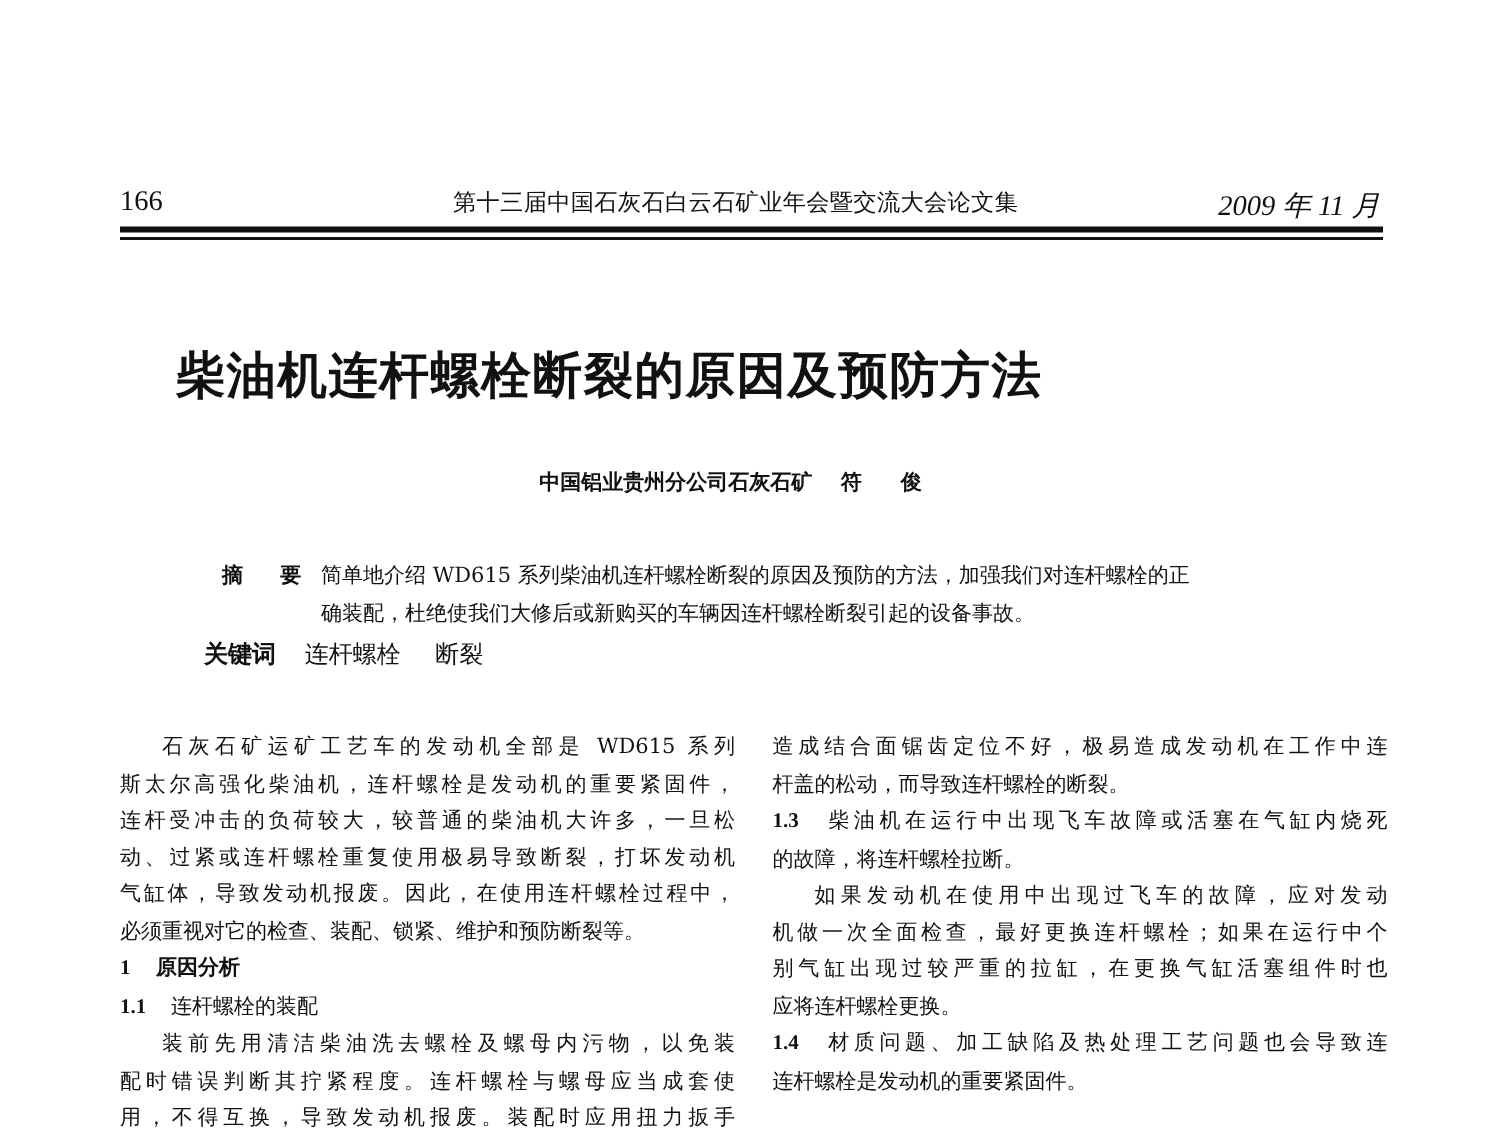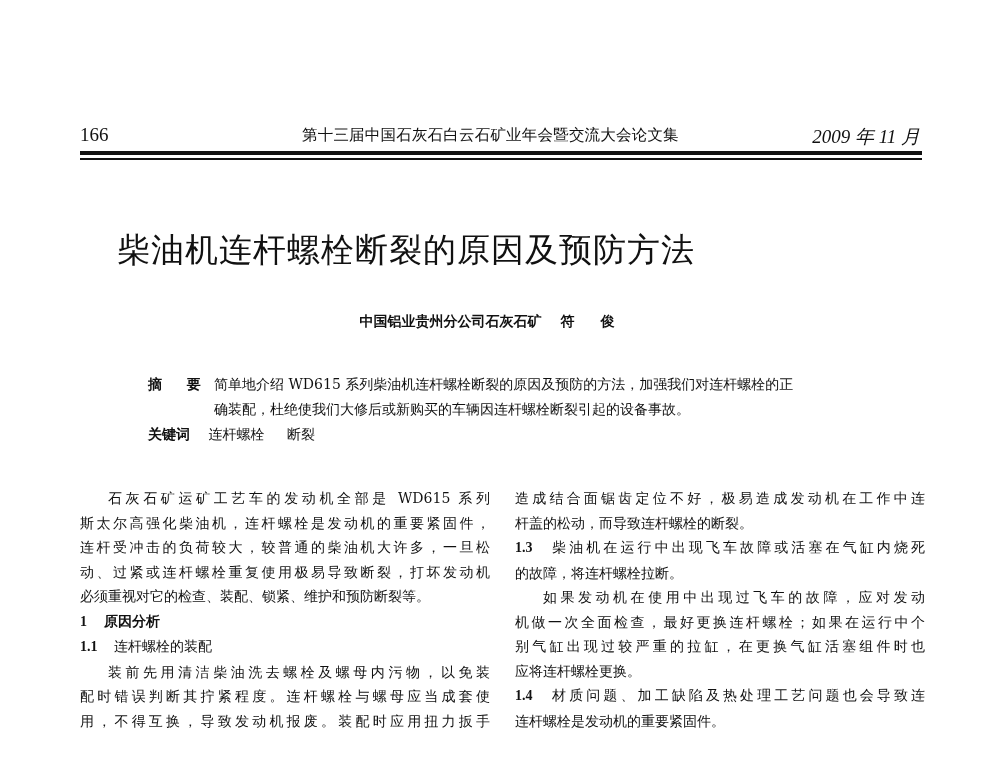--- a/index.html
+++ b/index.html
@@ -3,28 +3,28 @@
 <meta charset="utf-8">
 <style>
   html, body { margin: 0; padding: 0; background: #ffffff; }
   body { width: 1000px; height: 760px; overflow: hidden; position: relative; font-family: "DejaVu Serif", "Liberation Serif", serif; color: #111; }
   .header { position: absolute; left: 80px; top: 124px; width: 840px; height: 24px; }
   .header .pagenum { position: absolute; left: 0; top: 0; font-size: 19px; font-family: "Liberation Serif", serif; }
   .header .journal { position: absolute; left: 222px; top: 1px; font-size: 15.5px; letter-spacing: 0.2px; }
   .header .date { position: absolute; right: 0; top: 0; font-size: 19px; font-family: "Liberation Serif", serif; font-style: italic; }
   .rule-thick { position: absolute; left: 80px; top: 151px; width: 842px; height: 4px; background: #111; }
   .rule-thin { position: absolute; left: 80px; top: 158px; width: 842px; height: 1.5px; background: #111; }
-  .title { position: absolute; left: 0; top: 228px; width: 812px; text-align: center; font-size: 33px; font-weight: normal; letter-spacing: 1px; }
+  .title { position: absolute; left: 0; top: 228px; width: 812px; text-align: center; font-size: 33px; font-weight: bold; letter-spacing: 1px; }
   .affil { position: absolute; left: 0; top: 313px; width: 1000px; text-align: center; font-size: 14px; font-weight: bold; }
   .affil .author { margin-left: 14px; letter-spacing: 26px; }
   .abstract { position: absolute; left: 148px; top: 372px; width: 760px; font-size: 14px; line-height: 25px; }
   .abstract .label { position: absolute; left: 0; top: 0; font-weight: bold; letter-spacing: 10px; }
   .abstract .l1 { position: absolute; left: 66px; top: 0; white-space: nowrap; }
   .abstract .l2 { position: absolute; left: 66px; top: 25px; white-space: nowrap; }
-  .keywords { position: absolute; left: 148px; top: 426px; font-size: 14px; }
+  .keywords { position: absolute; left: 136px; top: 426px; font-size: 16px; }
   .keywords .label { font-weight: bold; margin-right: 14px; }
   .keywords .kw { margin-right: 18px; }
   .col { position: absolute; top: 486px; width: 410px; font-size: 14px; line-height: 24.5px; }
   .col.left { left: 80px; }
   .col.right { left: 515px; }
   .col p { margin: 0; text-align: justify; text-align-last: justify; }
   .col p.last { text-align-last: left; }
   .col p.indent { text-indent: 2em; }
   .col .h1 { font-weight: bold; }
   .col .sec-num { display: inline-block; width: 34px; font-family: "Liberation Serif", serif; font-weight: bold; }
@@ -58,20 +58,21 @@
   <span class="label">关键词</span>
   <span class="kw">连杆螺栓</span>
   <span class="kw">断裂</span>
 </div>
 
 <div class="col left">
   <p class="indent">石灰石矿运矿工艺车的发动机全部是 WD615 系列</p>
   <p>斯太尔高强化柴油机，连杆螺栓是发动机的重要紧固件，</p>
   <p>连杆受冲击的负荷较大，较普通的柴油机大许多，一旦松</p>
   <p>动、过紧或连杆螺栓重复使用极易导致断裂，打坏发动机</p>
+  <p>气缸体，导致发动机报废。因此，在使用连杆螺栓过程中，</p>
   <p class="last">必须重视对它的检查、装配、锁紧、维护和预防断裂等。</p>
   <p class="last h1"><span class="sec-num short">1</span><span>原因分析</span></p>
   <p class="last"><span class="sec-num">1.1</span><span>连杆螺栓的装配</span></p>
   <p class="indent">装前先用清洁柴油洗去螺栓及螺母内污物，以免装</p>
   <p>配时错误判断其拧紧程度。连杆螺栓与螺母应当成套使</p>
   <p>用，不得互换，导致发动机报废。装配时应用扭力扳手</p>
 </div>
 
 <div class="col right">
   <p>造成结合面锯齿定位不好，极易造成发动机在工作中连</p>

